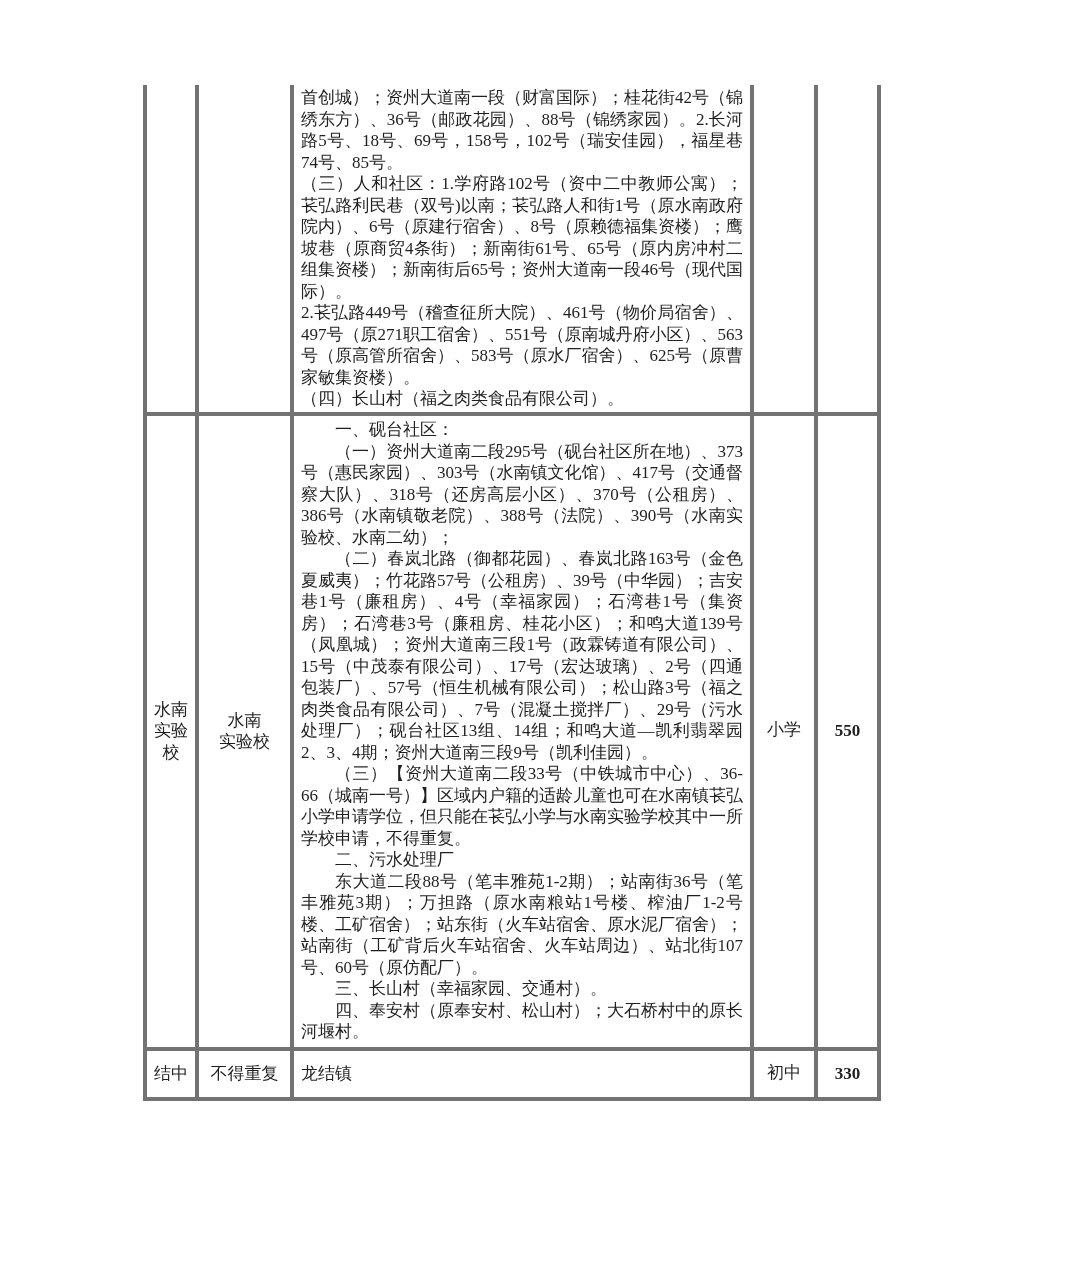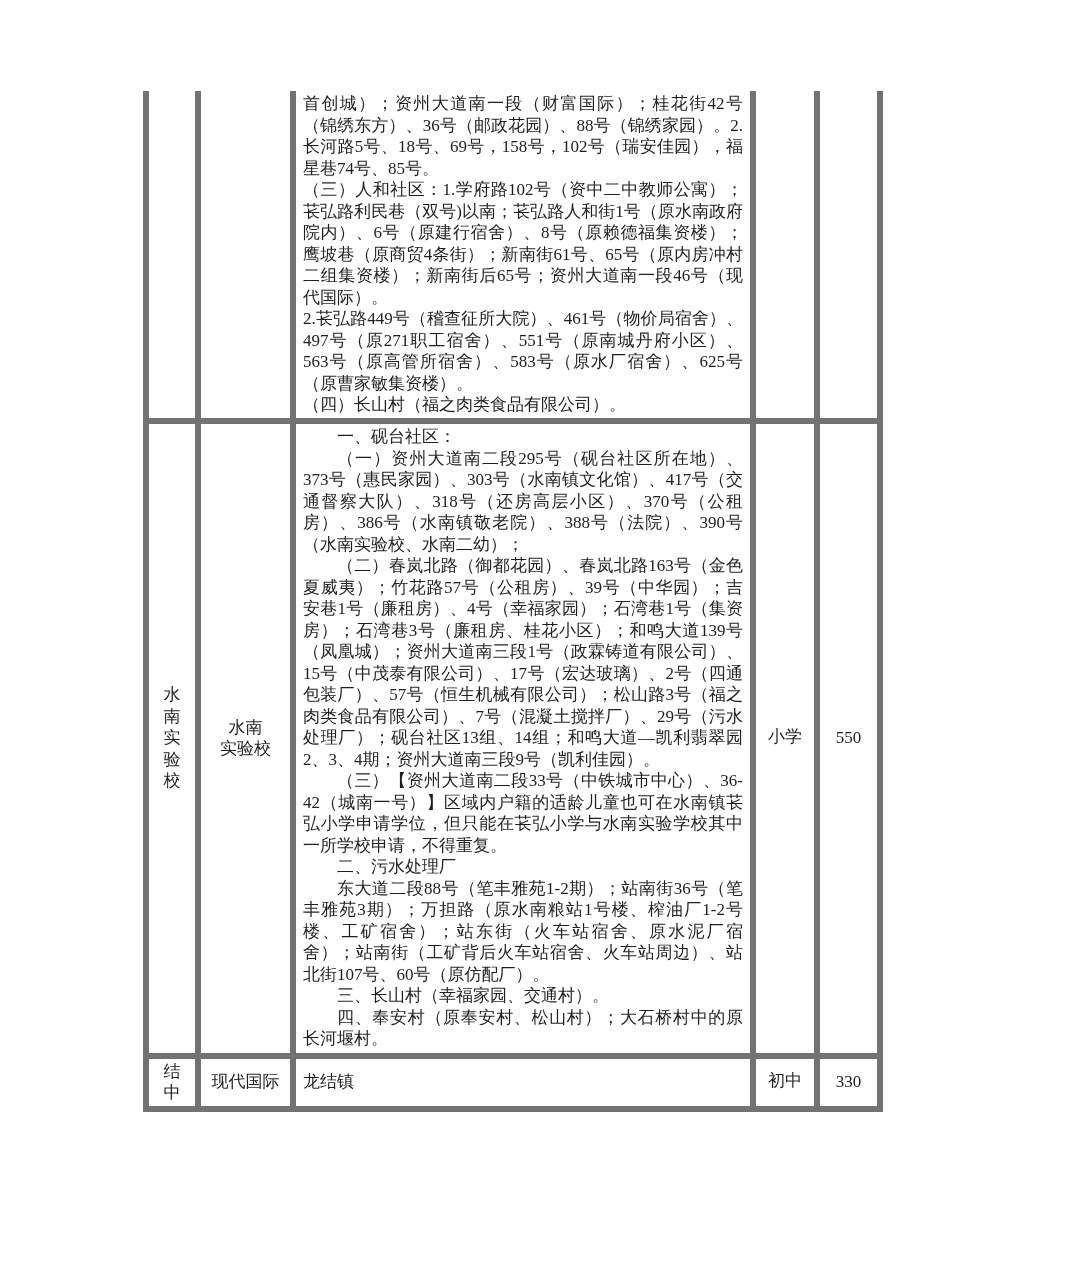--- a/index.html
+++ b/index.html
@@ -3,38 +3,38 @@
 <meta charset="utf-8">
 <style>
   html,body{margin:0;padding:0;}
   body{
     width:1080px;height:1276px;background:#ffffff;
     font-family:"Liberation Serif","DejaVu Serif",serif;
     color:#1f1f1f;
   }
   .page{position:relative;width:1080px;height:1276px;overflow:hidden;}
   table.enroll{
-    position:absolute;left:143px;top:91px;
+    position:absolute;left:143px;top:85px;
     border-collapse:collapse;table-layout:fixed;
     width:734px;
   }
   table.enroll td{
-    border:6px solid #737373;
+    border:4px solid #737373;
     box-sizing:border-box;
     overflow:hidden;
     font-size:17px;line-height:21.5px;
     padding:2px 7px;
     vertical-align:middle;
   }
   tr.row-cont td{border-top:none;}
   .c-abbr{width:52px;text-align:center;white-space:pre-line;line-height:24px;}
   .c-name{width:95px;text-align:center;white-space:pre-line;line-height:24px;}
   .c-desc{width:460px;text-align:justify;}
   .c-level{width:64px;text-align:center;font-family:Liberation Mono, monospace;}
-  .c-quota{width:63px;text-align:center;font-weight:normal;}
+  .c-quota{width:63px;text-align:center;font-weight:bold;}
   .para{margin:0;text-indent:0;}
   .para.indent{text-indent:2em;}
   tr.row-cont{height:299px;}
   tr.row-cont td{vertical-align:top;}
   tr.row-shuinan{height:635px;}
   tr.row-qiu{height:49px;}
   tr.row-jie{height:50px;}
   tr.row-fa{height:53px;}
   tr.row-xin{height:40px;}
 </style>
@@ -61,34 +61,34 @@
       <tr class="row-shuinan">
         <td class="c-abbr">水南
 实验
 校</td>
         <td class="c-name">水南
 实验校</td>
         <td class="c-desc">
           <p class="para indent">一、砚台社区：</p>
           <p class="para indent">（一）资州大道南二段295号（砚台社区所在地）、373号（惠民家园）、303号（水南镇文化馆）、417号（交通督察大队）、318号（还房高层小区）、370号（公租房）、386号（水南镇敬老院）、388号（法院）、390号（水南实验校、水南二幼）；</p>
           <p class="para indent">（二）春岚北路（御都花园）、春岚北路163号（金色夏威夷）；竹花路57号（公租房）、39号（中华园）；吉安巷1号（廉租房）、4号（幸福家园）；石湾巷1号（集资房）；石湾巷3号（廉租房、桂花小区）；和鸣大道139号（凤凰城）；资州大道南三段1号（政霖铸道有限公司）、15号（中茂泰有限公司）、17号（宏达玻璃）、2号（四通包装厂）、57号（恒生机械有限公司）；松山路3号（福之肉类食品有限公司）、7号（混凝土搅拌厂）、29号（污水处理厂）；砚台社区13组、14组；和鸣大道—凯利翡翠园2、3、4期；资州大道南三段9号（凯利佳园）。</p>
-          <p class="para indent">（三）【资州大道南二段33号（中铁城市中心）、36-42（城南一号）】区域内户籍的适龄儿童也可在水南镇苌弘小学申请学位，但只能在苌弘小学与水南实验学校其中一所学校申请，不得重复。</p>
+          <p class="para indent">（三）【资州大道南二段33号（中铁城市中心）、36-66（城南一号）】区域内户籍的适龄儿童也可在水南镇苌弘小学申请学位，但只能在苌弘小学与水南实验学校其中一所学校申请，不得重复。</p>
           <p class="para indent">二、污水处理厂</p>
           <p class="para indent">东大道二段88号（笔丰雅苑1-2期）；站南街36号（笔丰雅苑3期）；万担路（原水南粮站1号楼、榨油厂1-2号楼、工矿宿舍）；站东街（火车站宿舍、原水泥厂宿舍）；站南街（工矿背后火车站宿舍、火车站周边）、站北街107号、60号（原仿配厂）。</p>
           <p class="para indent">三、长山村（幸福家园、交通村）。</p>
           <p class="para indent">四、奉安村（原奉安村、松山村）；大石桥村中的原长河堰村。</p>
         </td>
         <td class="c-level">小学</td>
         <td class="c-quota">550</td>
       </tr>
 
 
       <tr class="row-jie">
         <td class="c-abbr">结中</td>
-        <td class="c-name">现代国际</td>
+        <td class="c-name">不得重复</td>
         <td class="c-desc">
           <p class="para">龙结镇</p>
         </td>
         <td class="c-level">初中</td>
         <td class="c-quota">330</td>
       </tr>
 
 
 
     </tbody>

